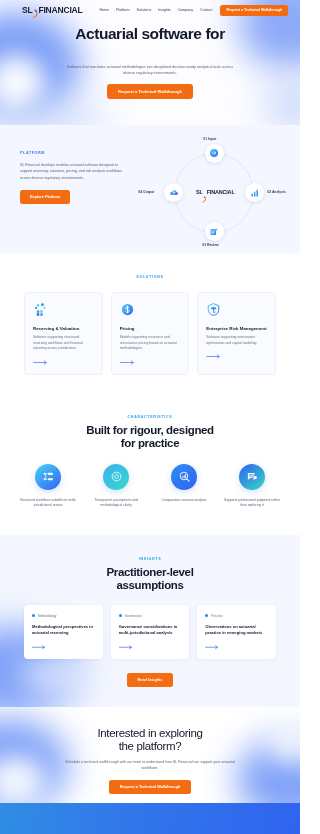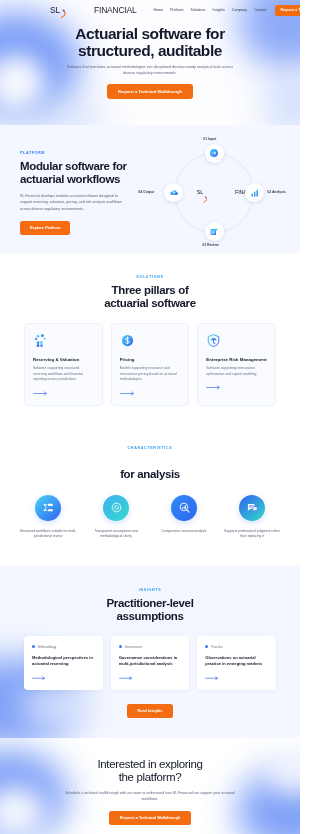--- a/index.html
+++ b/index.html
@@ -25,22 +25,22 @@
   .hero-blob-d { left: 262px; top: 74px; width: 70px; height: 62px; background: #c9d8fc; opacity: .8; }
   .hero-blob-e { left: 30px; top: 100px; width: 80px; height: 40px; background: #c3d5fb; opacity: .55; }
 
   .nav {
     position: relative; z-index: 5;
     display: flex; align-items: center;
     height: 20px; padding: 0 6px 0 22px; gap: 0;
   }
   .logo { display: flex; align-items: center; gap: 0px; }
   .logo-text {
-    font-size: 8.5px; font-weight: 400; letter-spacing: -0.2px;
-    color: #1a1f2e; white-space: nowrap; margin-left: 28px;
+    font-size: 8.5px; font-weight: 700; letter-spacing: -0.2px;
+    color: #1a1f2e; white-space: nowrap;
   }
   .logo-swoosh { width: 7px; height: 10px; position: relative; display:inline-block; margin: 0 -0.5px; }
   .nav-links { display: flex; gap: 7px; margin-left: 17px; }
   .nav-links a {
     font-size: 3.6px; color: #3a4254; text-decoration: none; white-space: nowrap;
   }
   .nav-cta {
     margin-left: 8px;
     background: #f46c12; color: #fff;
     font-size: 3.5px; font-weight: 700;
@@ -232,35 +232,31 @@
         <a href="#">Insights</a>
         <a href="#">Company</a>
         <a href="#">Contact</a>
       </div>
       <button class="nav-cta">Request a Technical Walkthrough</button>
     </nav>
 
     <div class="hero-body">
       <h1 class="hero-h1">
         <span>Actuarial software for</span><br>
-        <span>structured, auditable</span><br>
+        <br>
       </h1>
       <p class="hero-sub">Software that translates actuarial methodologies into disciplined decision-ready analytical tools across diverse regulatory environments.</p>
       <button class="hero-btn">Request a Technical Walkthrough</button>
     </div>
   </section>
 
   <section class="platform">
     <div class="platform-inner">
       <div class="platform-left">
         <div class="eyebrow">PLATFORM</div>
-        <h2 class="platform-h2">
-          <span>Modular software for</span><br>
-          <span>actuarial workflows</span>
-        </h2>
         <p class="platform-p">SL Financial develops modular actuarial software designed to support reserving, valuation, pricing, and risk analysis workflows across diverse regulatory environments.</p>
         <button class="platform-btn">Explore Platform</button>
       </div>
 
       <div class="diagram">
         <div class="dia-ring"></div>
 
         <div class="dia-center">
           <span class="logo-text">SL</span>
           <span class="logo-swoosh">
@@ -336,24 +332,20 @@
               </svg>
           </span>
         </div>
         <div class="dia-label lbl-left">04 Output</div>
       </div>
     </div>
   </section>
 
   <section class="solutions">
     <div class="sec-eyebrow">SOLUTIONS</div>
-    <h2 class="sec-h2">
-      <span>Three pillars of</span><br>
-      <span>actuarial software</span>
-    </h2>
 
     <div class="cards">
       <div class="card">
         <div class="card-icon">
           <svg viewBox="0 0 24 24">
               <defs>
                 <linearGradient id="s1" x1="0" y1="0" x2="1" y2="1">
                   <stop offset="0" stop-color="#49d3f5"></stop>
                   <stop offset="1" stop-color="#2f63f0"></stop>
                 </linearGradient>
@@ -420,22 +412,22 @@
               <path d="M1 4h24M21 1l4 3-4 3" stroke="#2f63f0" stroke-width="1.2" fill="none" stroke-linecap="round" stroke-linejoin="round"></path>
             </svg>
         </div>
       </div>
     </div>
   </section>
 
   <section class="chars">
     <div class="sec-eyebrow">CHARACTERISTICS</div>
     <h2 class="sec-h2">
-      <br>
-      <span>for analysis</span>
+      <span>Built for rigour, designed</span><br>
+      <span>for practice</span>
     </h2>
 
     <div class="chars-grid">
       <div class="char">
         <div class="char-badge" style="background:linear-gradient(140deg,#49d3f5,#2f63f0);">
           <svg viewBox="0 0 24 24">
               <circle cx="5" cy="7" r="2" fill="#fff"></circle>
               <circle cx="5" cy="17" r="2" fill="#fff"></circle>
               <rect x="11" y="5" width="9" height="4" rx="1.2" fill="#fff"></rect>
               <rect x="11" y="15" width="9" height="4" rx="1.2" fill="#fff"></rect>

